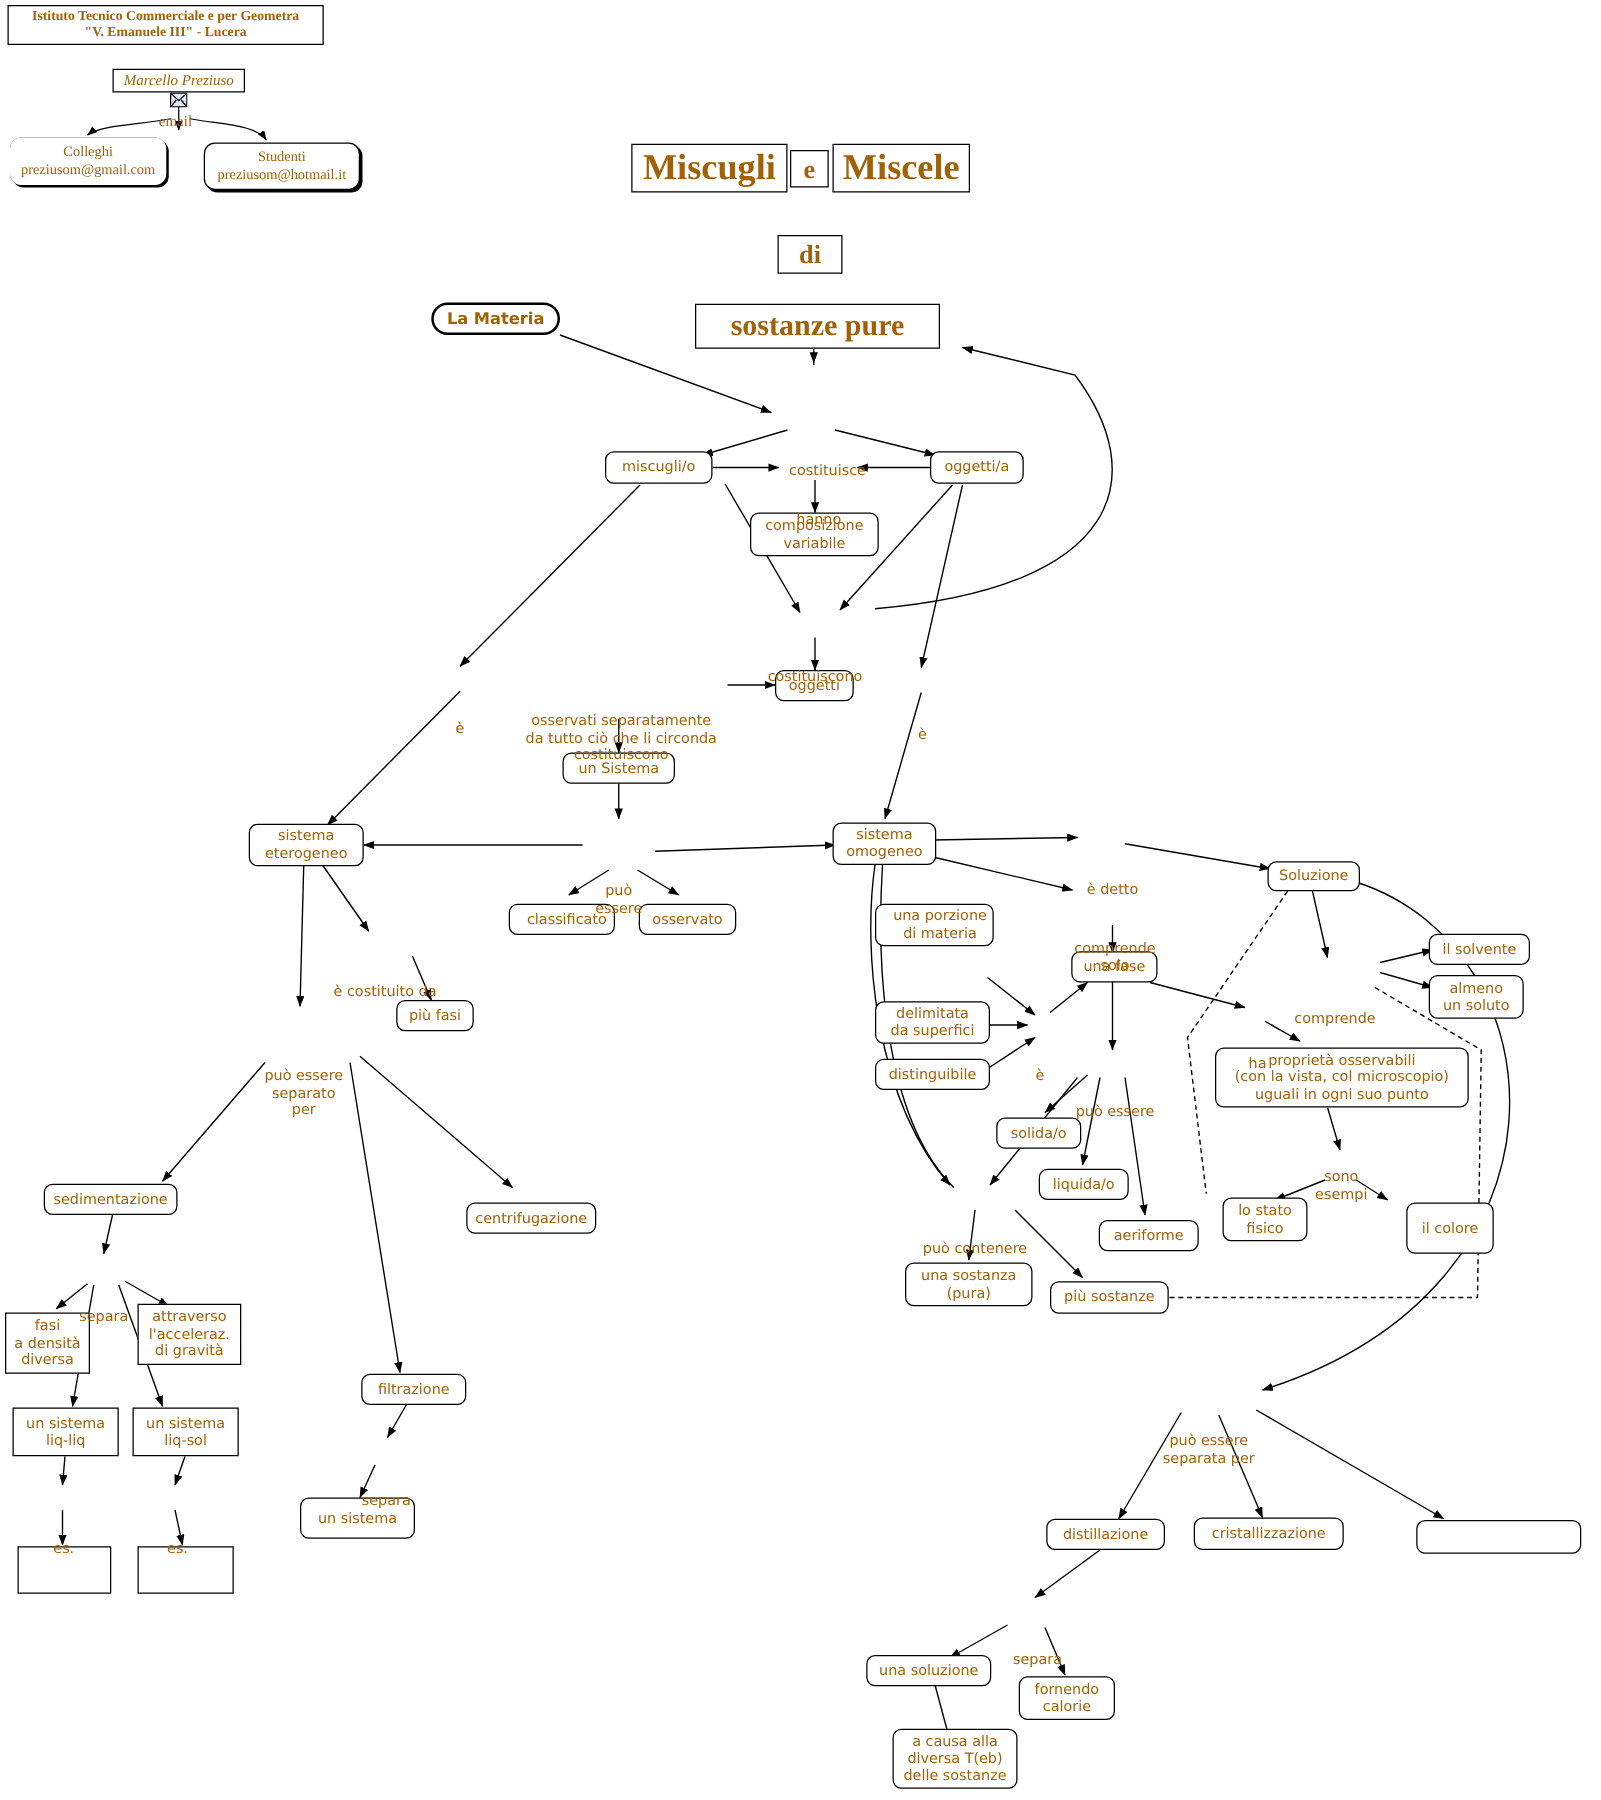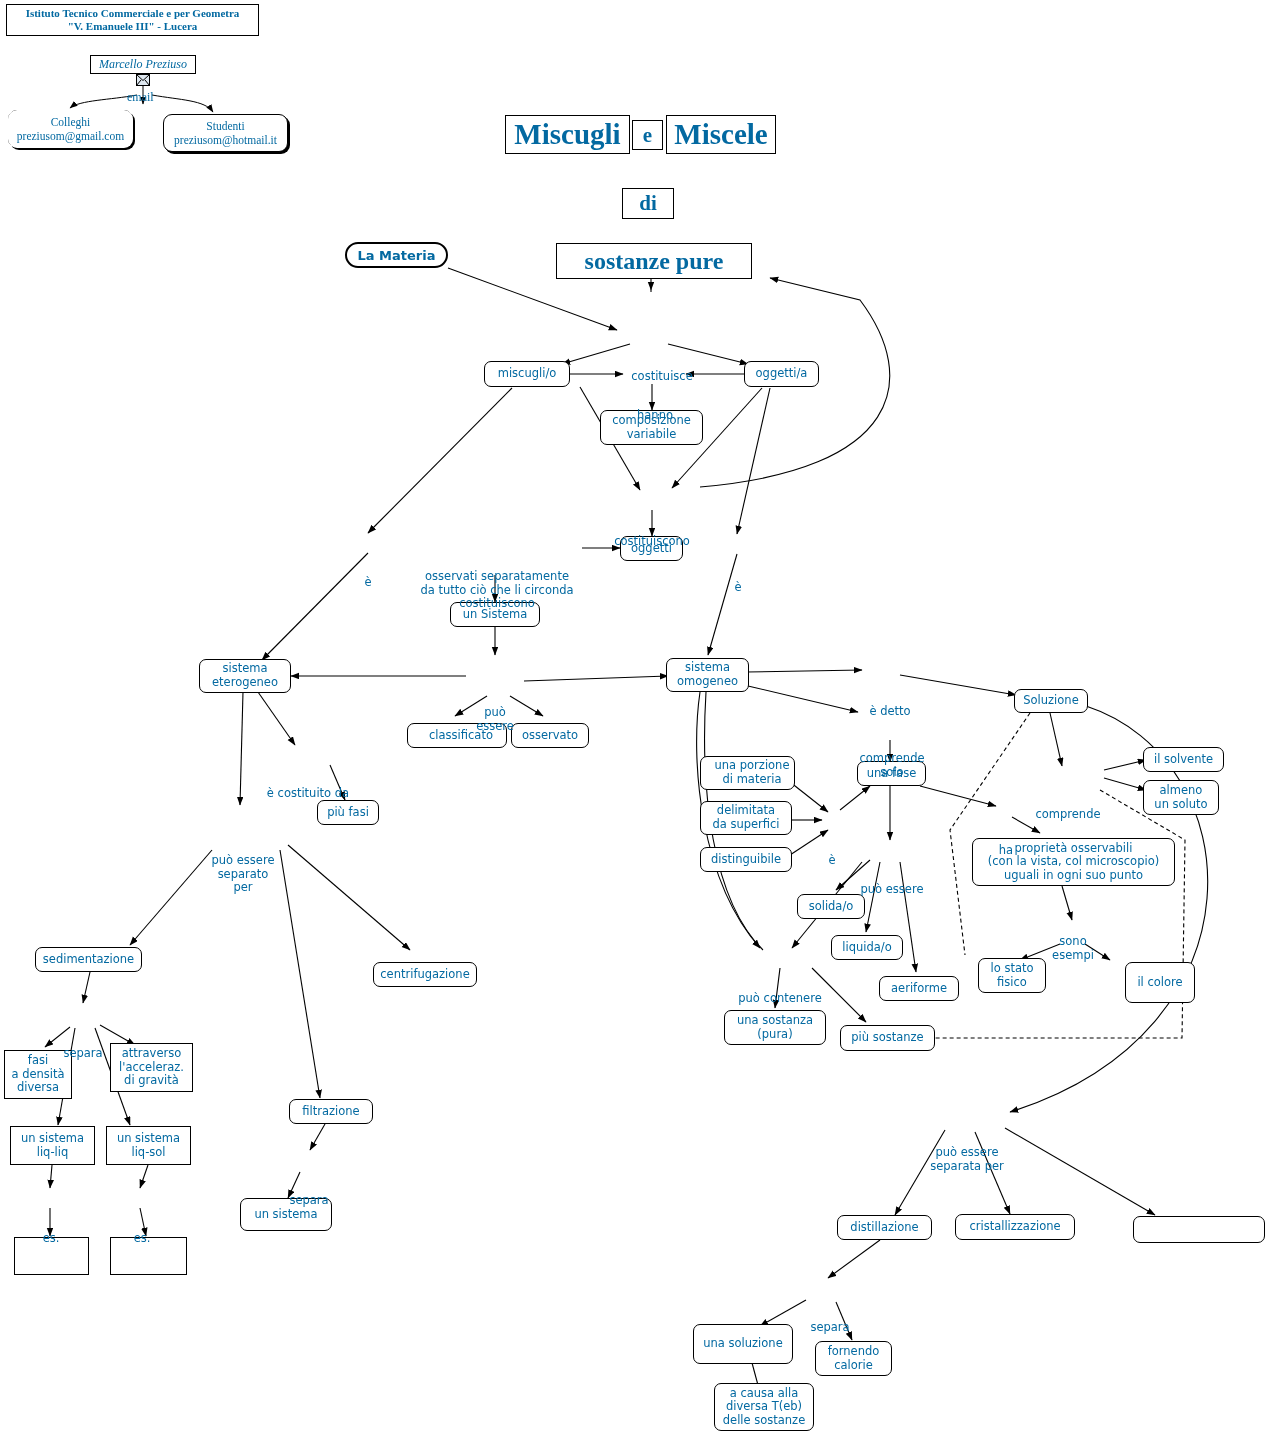--- a/index.html
+++ b/index.html
@@ -5,21 +5,21 @@
   html, body {
     margin: 0;
     padding: 0;
     background: #ffffff;
   }
   #canvas {
     position: relative;
     width: 1281px;
     height: 1440px;
     font-family: "DejaVu Sans", sans-serif;
-    color: #0369a1;
+    color: #a16207;
     overflow: hidden;
   }
   svg#edges {
     position: absolute;
     left: 0; top: 0;
     width: 1281px;
     height: 1440px;
     pointer-events: none;
   }
   .node {
@@ -332,41 +332,41 @@
   <div class="node rounded" style="left:484px; top:361px; width:86px; height:26px;">miscugli/o</div>
   <div class="node rounded" style="left:744px; top:361px; width:75px; height:26px;">oggetti/a</div>
   <div class="node rounded" style="left:600px; top:410px; width:103px; height:35px;">composizione
 variabile</div>
   <div class="node rounded" style="left:620px; top:536px; width:63px; height:25px;">oggetti</div>
   <div class="node rounded" style="left:450px; top:602px; width:90px; height:25px;">un Sistema</div>
   <div class="node rounded" style="left:199px; top:659px; width:92px; height:34px;">sistema
 eterogeneo</div>
   <div class="node rounded" style="left:666px; top:658px; width:83px; height:34px;">sistema
 omogeneo</div>
-  <div class="node rounded" style="left:407px; top:723px; width:100px; height:25px;padding-left:12px;">classificato</div>
+  <div class="node rounded" style="left:407px; top:723px; width:85px; height:25px;padding-left:12px;">classificato</div>
   <div class="node rounded" style="left:511px; top:723px; width:78px; height:25px;">osservato</div>
   <div class="node rounded" style="left:317px; top:800px; width:62px; height:25px;">più fasi</div>
   <div class="node rounded" style="left:35px; top:947px; width:107px; height:25px;">sedimentazione</div>
   <div class="node rounded" style="left:373px; top:962px; width:104px; height:25px;">centrifugazione</div>
   <div class="node rounded" style="left:289px; top:1099px; width:84px; height:25px;">filtrazione</div>
   <div class="node" style="left:4px; top:1050px; width:68px; height:49px;">fasi
 a densità
 diversa</div>
   <div class="node" style="left:110px; top:1043px; width:83px; height:49px;">attraverso
 l'acceleraz.
 di gravità</div>
   <div class="node" style="left:10px; top:1126px; width:85px; height:39px;">un sistema
 liq-liq</div>
   <div class="node" style="left:106px; top:1126px; width:85px; height:39px;">un sistema
 liq-sol</div>
   <div class="node rounded" style="left:240px; top:1198px; width:92px; height:33px;">un sistema</div>
   <div class="node empty-node" style="left:14px; top:1237px; width:75px; height:38px;"></div>
   <div class="node empty-node" style="left:110px; top:1237px; width:77px; height:38px;"></div>
 
-  <div class="node rounded" style="left:700px; top:756px; width:95px; height:34px;padding-left:13px;">una porzione
+  <div class="node rounded" style="left:700px; top:723px; width:95px; height:34px;padding-left:13px;">una porzione
 di materia</div>
   <div class="node rounded" style="left:700px; top:801px; width:92px; height:34px;">delimitata
 da superfici</div>
   <div class="node rounded" style="left:700px; top:847px; width:92px; height:25px;">distinguibile</div>
   <div class="node rounded" style="left:857px; top:761px; width:69px; height:25px;">una fase</div>
   <div class="node rounded" style="left:797px; top:894px; width:68px; height:25px;">solida/o</div>
   <div class="node rounded" style="left:831px; top:935px; width:72px; height:25px;">liquida/o</div>
   <div class="node rounded" style="left:879px; top:976px; width:80px; height:25px;">aeriforme</div>
   <div class="node rounded" style="left:724px; top:1010px; width:102px; height:35px;">una sostanza
 (pura)</div>
@@ -377,21 +377,21 @@
 un soluto</div>
   <div class="node rounded" style="left:972px; top:838px; width:203px; height:48px;">proprietà osservabili
 (con la vista, col microscopio)
 uguali in ogni suo punto</div>
   <div class="node rounded" style="left:978px; top:958px; width:68px; height:35px;">lo stato
 fisico</div>
   <div class="node rounded" style="left:1079px; top:962px; width:70px; height:41px;margin-left:46px;">il colore</div>
   <div class="node rounded" style="left:837px; top:1215px; width:95px; height:25px;">distillazione</div>
   <div class="node rounded" style="left:955px; top:1214px; width:120px; height:26px;">cristallizzazione</div>
   <div class="node rounded" style="left:1133px; top:1216px; width:132px; height:27px;"></div>
-  <div class="node rounded" style="left:693px; top:1324px; width:100px; height:40px;">una soluzione</div>
+  <div class="node rounded" style="left:693px; top:1324px; width:100px; height:25px;">una soluzione</div>
   <div class="node rounded" style="left:815px; top:1341px; width:77px; height:35px;">fornendo
 calorie</div>
   <div class="node rounded" style="left:714px; top:1383px; width:100px; height:48px;">a causa alla
 diversa T(eb)
 delle sostanze</div>
 
   <div class="lbl" style="left:617px; top:328px; width:90px;">costituisce</div>
   <div class="lbl" style="left:625px; top:367px; width:60px;">hanno</div>
   <div class="lbl" style="left:600px; top:493px; width:104px;">costituiscono</div>
   <div class="lbl" style="left:412px; top:528px; width:170px;">osservati separatamente

